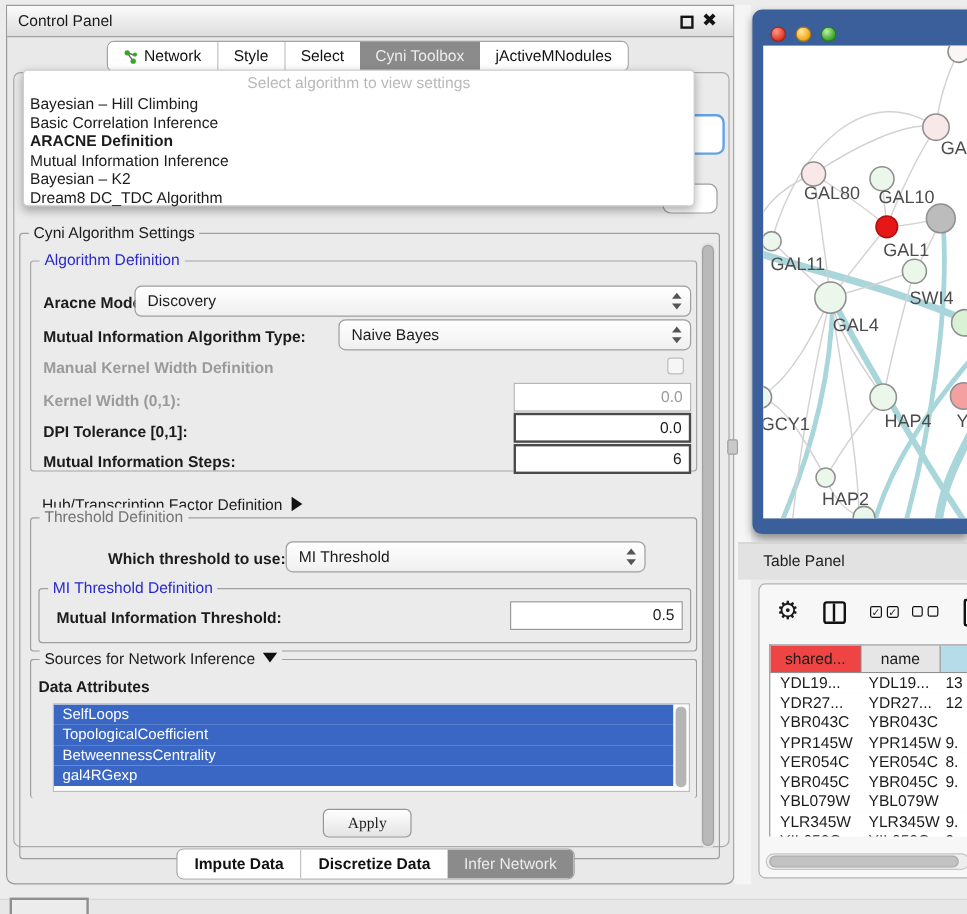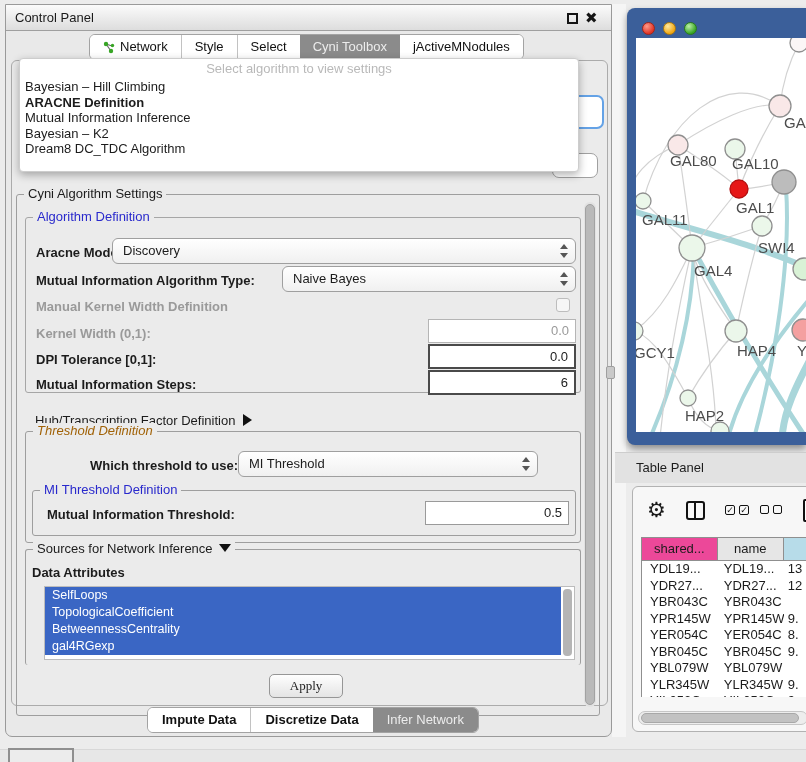--- a/index.html
+++ b/index.html
@@ -38,21 +38,21 @@
   #combo-sliver1 { left:556px; top:34px; width:36px; height:34px; background:#fff;
     border:2px solid #64a2e6; border-radius:7px; }
   #combo-sliver2 { left:540px; top:92px; width:46px; height:25px; background:#fff;
     border:1px solid #a0a0a0; border-radius:7px; }
 
   
   .fs { position:absolute; border:1px solid #9e9e9e; border-radius:3px; }
   .fs > .lg { position:absolute; top:-9px; left:7px; background:#ebebeb; padding:0 4px;
     white-space:nowrap; }
   .lg.blue { color:#2929cc; }
-  .lg.green { color:#a16207;font-style:italic; }
+  .lg.green { color:#737373; }
 
   .lbl { position:absolute; font-weight:bold; white-space:nowrap; }
   .lbl.dis { color:#9a9a9a; }
 
   .combo { position:absolute; background:linear-gradient(#ffffff,#f0f0f0);
     border:1px solid #9f9f9f; border-radius:6px; line-height:24px; padding-left:10px; }
   .combo .arrows { position:absolute; right:7px; top:4px; width:9px; height:16px; }
   .combo .arrows i { position:absolute; left:1px; width:0; height:0; border-left:4px solid transparent; border-right:4px solid transparent; }
   .combo .arrows i.up { top:1px; border-bottom:5px solid #555; }
   .combo .arrows i.dn { bottom:1px; border-top:5px solid #555; }
@@ -124,21 +124,21 @@
   #split-icon::after { content:""; position:absolute; left:6px; top:0; bottom:0; width:2px; background:#111; }
   .cbx { position:absolute; top:10px; width:10px; height:10px; border:1.6px solid #111; border-radius:2px;
     font-size:9px; line-height:9px; text-align:center; font-weight:bold; }
   #page-icon { position:absolute; left:160px; top:4px; width:18px; height:23px;
     border:2px solid #111; border-radius:2px; background:#fff; }
   #tp-table { position:absolute; left:8px; top:50px; width:172px; height:160px; overflow:hidden;
     border-top:1px solid #8f8f8f; border-left:1px solid #8f8f8f; }
   .tr { display:flex; }
   .th { height:23px; line-height:22px; text-align:center; font-size:13px;
     border-right:1px solid #8f8f8f; border-bottom:1px solid #8f8f8f; }
-  .th.c1 { width:78px; background:#ec4899; }
+  .th.c1 { width:78px; background:#ef4444; }
   .th.c2 { width:68px; background:#e6e6e6; }
   .th.c3 { width:30px; background:#b7dce9; }
   .td { height:16.5px; line-height:16px; font-size:13px; white-space:nowrap; overflow:hidden; background:#fff; }
   .td.c1 { width:78px; padding-left:8px; }
   .td.c2 { width:68px; padding-left:6px; }
   .td.c3 { width:30px; padding-left:4px; }
   #tp-hscroll { position:absolute; left:5px; top:224px; width:170px; height:14px;
     background:#ededed; border:1px solid #c6c6c6; border-radius:7px; }
   #tp-hscroll .thumb { position:absolute; left:2px; top:1px; width:158px; height:10px;
     background:#c2c2c2; border:1px solid #a8a8a8; border-radius:5px; }
@@ -274,20 +274,21 @@
 
   <div id="bottom-tabs" class="abs">
     <div class="b-tab">Impute Data</div>
     <div class="b-tab">Discretize Data</div>
     <div class="b-tab sel">Infer Network</div>
   </div>
 
   <div id="algo-dropdown" class="abs">
     <div id="algo-placeholder">Select algorithm to view settings</div>
     <div class="algo-item">Bayesian – Hill Climbing</div>
+    <div class="algo-item">Basic Correlation Inference</div>
     <div class="algo-item bold">ARACNE Definition</div>
     <div class="algo-item">Mutual Information Inference</div>
     <div class="algo-item">Bayesian – K2</div>
     <div class="algo-item">Dream8 DC_TDC Algorithm</div>
   </div>
 </div>
 
 <div id="gutter" class="abs"></div>
 <div id="divider-grip" class="abs"></div>
 

